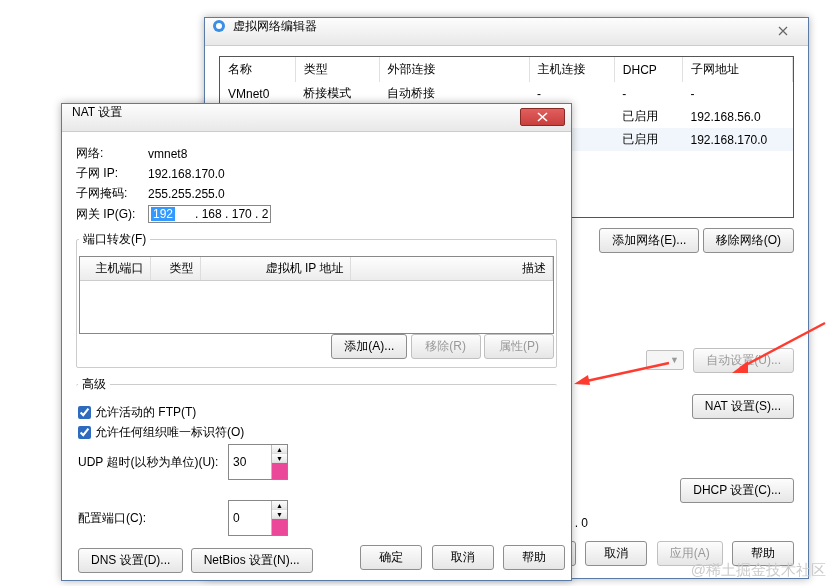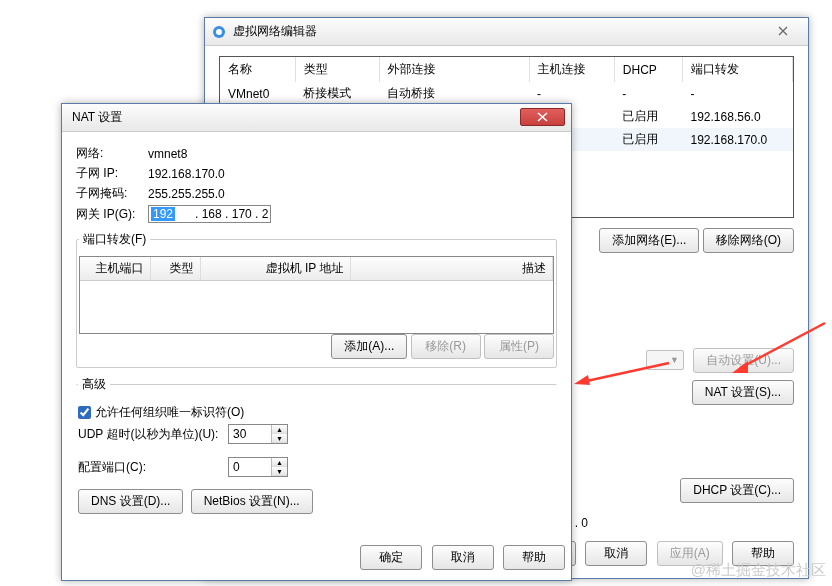--- a/index.html
+++ b/index.html
@@ -2,21 +2,21 @@
 <html><head>
 <meta charset="utf-8">
 <style>
 * { box-sizing: border-box; margin: 0; padding: 0; }
 body { font-family: "Microsoft YaHei", Tahoma, sans-serif; font-size: 12px; background: #fff; color: #000; width: 832px; height: 586px; position: relative; overflow: hidden; }
 
 .window { position: absolute; background: #f0f0f0; border: 1px solid #5a7ba8; box-shadow: 0 0 8px rgba(0,0,0,0.3); }
 .back-window { left: 204px; top: 17px; width: 605px; height: 562px; }
 .front-window { left: 61px; top: 103px; width: 511px; height: 478px; z-index: 10; }
 
-.titlebar { height: 28px; background: linear-gradient(#fdfdfd, #e8e8e8); border-bottom: 1px solid #ccc; display: flex; align-items: center; padding: 0 6px; position: relative; }
+.titlebar { height: 28px; background: linear-gradient(#fdfdfd, #e8e8e8); border-bottom: 1px solid #ccc; display: flex; padding: 0 6px; position: relative; }
 .titlebar .icon { width: 16px; height: 16px; margin-right: 6px; }
 .titlebar .title { flex: 1; }
 .close-btn { width: 45px; height: 18px; background: linear-gradient(#e15f5d,#c8403d); border: 1px solid #8a2a27; border-radius: 2px; position: absolute; right: 6px; top: 4px; display: flex; align-items: center; justify-content: center; color: #fff; font-weight: bold; font-size: 10px; }
 .close-x { width: 34px; height: 14px; position: absolute; right: 8px; top: 6px; display: flex; align-items: center; justify-content: center; font-family: Arial; }
 
 .content { padding: 10px 14px; background: #fff; height: calc(100% - 28px); position: relative; }
 
 .back-table { border: 1px solid #555; }
 .back-table table { width: 100%; border-collapse: collapse; }
 .back-table th { text-align: left; font-weight: normal; padding: 4px 8px; border-right: 1px solid #e0e0e0; background: #fff; }
@@ -35,21 +35,21 @@
 fieldset { border: 1px solid #ccc; border-radius: 2px; margin: 8px 0; padding: 8px 2px; }
 legend { padding: 0 4px; }
 
 .fwd-table { background: #fff; border: 1px solid #888; height: 78px; }
 .fwd-table table { width: 100%; border-collapse: collapse; }
 .fwd-table th { text-align: right; font-weight: normal; padding: 3px 6px; background: linear-gradient(#fdfdfd,#ececec); border-right: 1px solid #ddd; border-bottom: 1px solid #ccc; }
 
 .cb-row { margin: 3px 0; display: flex; align-items: center; }
 .cb-row input[type=checkbox] { margin-right: 4px; accent-color: #2e6bbf; }
 
-.spinner { display: inline-flex; border: 1px solid #888; background: #8b5cf6; height: 20px; }
+.spinner { display: inline-flex; border: 1px solid #888; background: #ec4899; height: 36px; }
 .spinner input { border: none; width: 42px; padding: 0 4px; font-size: 12px; }
 .spinner .spin-btns { display: flex; flex-direction: column; border-left: 1px solid #bbb; }
 .spinner .sb { width: 15px; height: 9px; font-size: 7px; display: flex; align-items: center; justify-content: center; background: linear-gradient(#fdfdfd,#e6e6e6); border-bottom: 1px solid #ddd; }
 
 .dlg-footer { position: absolute; bottom: 10px; right: 6px; }
 .dlg-footer .btn { margin-left: 6px; min-width: 62px; }
 
 .arrow { position: absolute; z-index: 5; }
 .arrow svg { display: block; }
 
@@ -82,21 +82,21 @@
   <div class="content">
     <div class="back-table">
       <table>
         <thead>
             <tr>
           <th>名称</th>
           <th>类型</th>
           <th style="width:150px">外部连接</th>
           <th>主机连接</th>
           <th>DHCP</th>
-          <th style="width:110px">端口转发</th>
+          <th style="width:110px">子网地址</th>
         </tr>
           </thead>
         <tbody>
           <tr>
             <td>VMnet0</td>
             <td>桥接模式</td>
             <td>自动桥接</td>
             <td>-</td>
             <td>-</td>
             <td>-</td>
@@ -122,21 +122,21 @@
       <span class="btn">移除网络(O)</span>
     </div>
 
     <div style="position:absolute; right:14px; top:302px; text-align:right">
       <span class="combo">
           <span>&nbsp;</span>
           <span class="caret">▼</span>
         </span>
       <span class="btn disabled" style="margin-left:6px">自动设置(U)...</span>
     </div>
-    <div style="position:absolute; right:14px; top:334px">
+    <div style="position:absolute; right:14px; top:348px">
       <span class="btn">NAT 设置(S)...</span>
     </div>
     <div style="position:absolute; right:14px; top:432px">
       <span class="btn">DHCP 设置(C)...</span>
     </div>
     <div style="position:absolute; right:220px; top:470px">5 . 0</div>
 
     <div class="back-bottom-btns">
       <span class="btn">确定</span>
       <span class="btn">取消</span>
@@ -207,33 +207,37 @@
         <span class="btn">添加(A)...</span>
         <span class="btn disabled">移除(R)</span>
         <span class="btn disabled">属性(P)</span>
       </div>
     </fieldset>
 
     <fieldset style="border-bottom:none;border-left:none;border-right:none;padding-bottom:0">
       <legend>高级</legend>
       <div class="cb-row">
           <input type="checkbox" checked="" style="">
+          <span>允许活动的 FTP(T)</span>
+        </div>
+      <div class="cb-row">
+          <input type="checkbox" checked="" style="">
           <span>允许任何组织唯一标识符(O)</span>
         </div>
       <div class="info-row" style="margin-top:2px">
         <span style="width:150px">UDP 超时(以秒为单位)(U):</span>
         <span class="spinner">
             <input value="30" style="">
             <span class="spin-btns">
               <span class="sb">▲</span>
               <span class="sb">▼</span>
             </span>
           </span>
       </div>
-      <div class="info-row" style="margin-top:13px">
+      <div class="info-row" style="margin-top:20px">
         <span style="width:150px">配置端口(C):</span>
         <span class="spinner">
             <input value="0" style="">
             <span class="spin-btns">
               <span class="sb">▲</span>
               <span class="sb">▼</span>
             </span>
           </span>
       </div>
       <div style="margin-top:12px">

